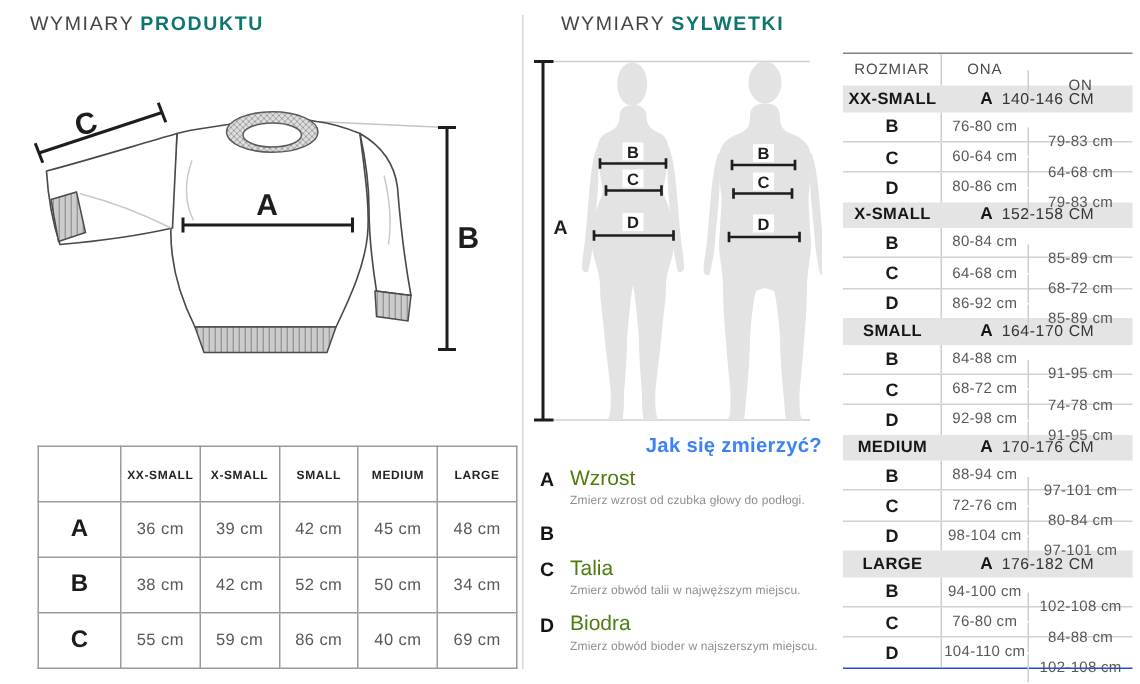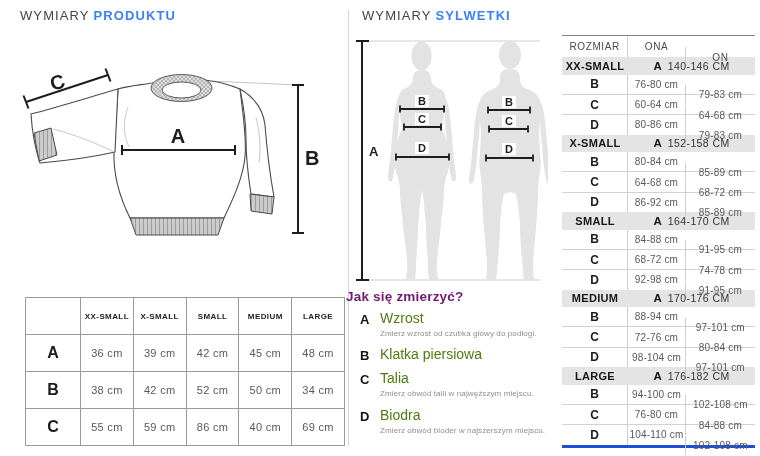--- a/index.html
+++ b/index.html
@@ -1,51 +1,51 @@
 <!DOCTYPE html>
 <html><head>
 <meta charset="utf-8">
 <style>
   html,body{margin:0;padding:0;background:#fff;}
   .stage{position:relative;width:760px;height:456px;background:#fff;overflow:hidden;
          font-family:"Liberation Sans","DejaVu Sans",sans-serif;color:#222;}
   .sec-title{position:absolute;font-size:13px;letter-spacing:1.1px;color:#444;white-space:nowrap;}
-  .sec-title b{color:#3b82f6;font-weight:700;margin-left:4px;}
+  .sec-title b{color:#0f766e;font-weight:700;margin-left:4px;}
   .divider{position:absolute;left:348px;top:10px;width:1px;height:436px;background:#d6d6d6;}
 
   
   .pt{position:absolute;left:25px;top:297px;border-collapse:collapse;table-layout:fixed;}
   .pt td,.pt th{border:1px solid #9b9b9b;text-align:center;vertical-align:middle;height:36px;padding:0;}
   .pt th{width:51.8px;font-size:8px;font-weight:700;letter-spacing:.4px;color:#242424;}
   .pt td.corner{width:54px;}
   .pt td.rl{font-size:16px;font-weight:700;color:#1a1a1a;}
   .pt td.pv{font-size:11px;color:#595959;letter-spacing:.3px;}
 
   
-  .st{position:absolute;left:562px;top:35px;width:193px;border-top:1px solid #828282;border-bottom:3px solid #1d4ed8;}
+  .st{position:absolute;left:562px;top:35px;width:193px;border-top:1px solid #828282;border-bottom:1px solid #1d4ed8;}
   .st-row{display:flex;align-items:center;}
   .c1{width:66px;display:flex;justify-content:center;align-items:center;height:100%;}
   .c2{width:57px;display:flex;justify-content:center;align-items:center;height:100%;}
   .c3{width:70px;display:flex;justify-content:center;align-items:center;height:100%;margin-top:21px;}
   .cspan{width:127px;display:flex;justify-content:center;align-items:center;height:100%;}
   .vd{border-left:1px solid #cdcdcd;}
   .st-head{height:21px;}
   .hcell{font-size:10px;color:#4a4a4a;letter-spacing:.6px;}
   .st-band{height:17.5px;background:#e4e4e4;}
   .band-size{font-size:11px;font-weight:700;color:#161616;letter-spacing:.3px;}
   .band-letter{font-size:11.5px;font-weight:700;color:#161616;margin-right:6px;}
   .band-range{font-size:10.5px;color:#343434;letter-spacing:.4px;}
   .st-data{height:19.35px;}
   .st-data + .st-data{border-top:1px solid #d2d2d2;}
   .dletter{font-size:12px;font-weight:700;color:#1a1a1a;}
   .dval{font-size:10px;color:#585858;letter-spacing:.2px;}
 
   
   .howto{position:absolute;left:346px;top:289px;width:202px;}
-  .howto-h{font-size:13.5px;font-weight:700;color:#701a75;text-align:left;margin:0 0 7px 0;letter-spacing:.2px;}
+  .howto-h{font-size:13.5px;font-weight:700;color:#3b82f6;text-align:right;margin:0 0 7px 0;letter-spacing:.2px;}
   .hitem{display:flex;gap:8px;margin:0 0 8px 0;padding-left:14px;}
   .hletter{font-weight:700;font-size:13px;color:#141414;width:12px;flex:none;padding-top:1px;}
   .hname{font-size:14px;color:#4d7c0f;line-height:1.05;}
   .hdesc{font-size:8px;color:#8e8e8e;line-height:1.35;margin-top:3px;letter-spacing:.1px;max-width:168px;}
   svg text{font-family:"Liberation Sans","DejaVu Sans",sans-serif;}
 </style>
 </head>
 <body>
 
 <div class="stage">
@@ -128,21 +128,21 @@
       <td class="pv">59 cm</td>
       <td class="pv">86 cm</td>
       <td class="pv">40 cm</td>
       <td class="pv">69 cm</td>
     </tr>
   </tbody>
     </table>
 
   <div class="divider"></div>
 
-  <div class="sec-title" style="left:362px;top:8px;">
+  <div class="sec-title" style="left:374px;top:8px;">
     <span>WYMIARY</span><b>SYLWETKI</b>
   </div>
 
   <svg style="position:absolute;left:352px;top:28px;" width="196" height="262" viewBox="0 0 196 262">
     <g>
       <line x1="4" y1="13" x2="188" y2="13" stroke="#cfcfcf" stroke-width="1"></line>
       <line x1="4" y1="252" x2="188" y2="252" stroke="#cfcfcf" stroke-width="1"></line>
     </g>
     <g fill="#e3e3e3">
       <ellipse cx="69.5" cy="28" rx="10" ry="14.5"></ellipse>
@@ -207,21 +207,20 @@
     <div class="hitem">
       <div class="hletter">A</div>
       <div>
         <div class="hname">Wzrost</div>
         <div class="hdesc">Zmierz wzrost od czubka głowy do podłogi.</div>
       </div>
     </div>
     <div class="hitem">
       <div class="hletter">B</div>
       <div>
-        <div class="hname">Klatka piersiowa</div>
       </div>
     </div>
     <div class="hitem">
       <div class="hletter">C</div>
       <div>
         <div class="hname">Talia</div>
         <div class="hdesc">Zmierz obwód talii w najwęższym miejscu.</div>
       </div>
     </div>
     <div class="hitem">

